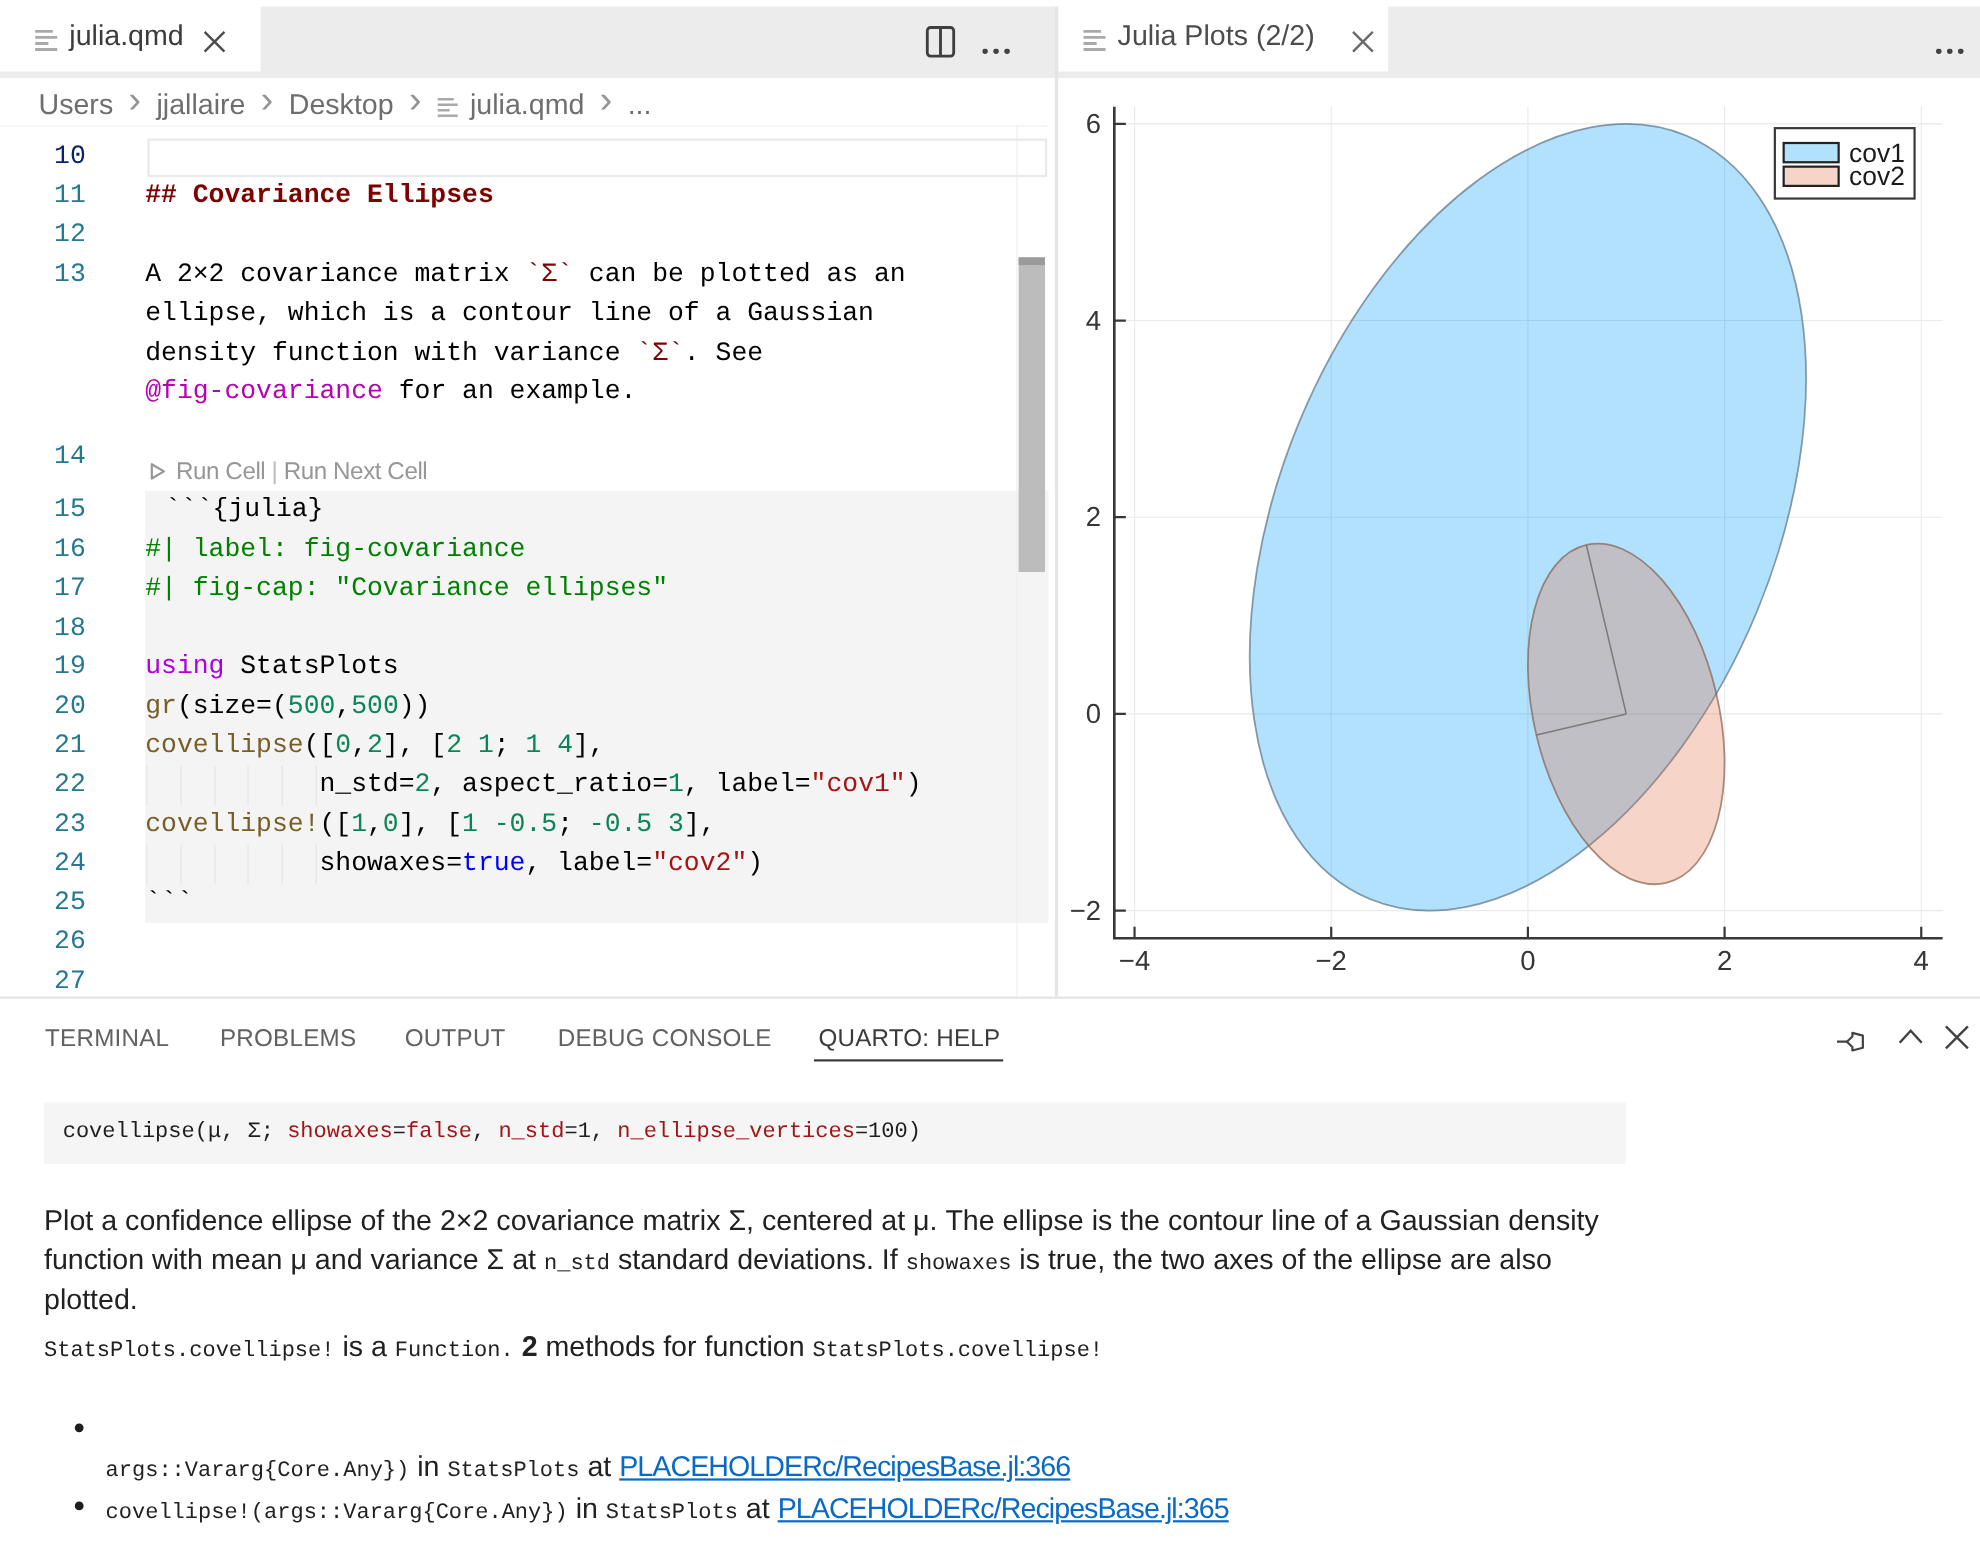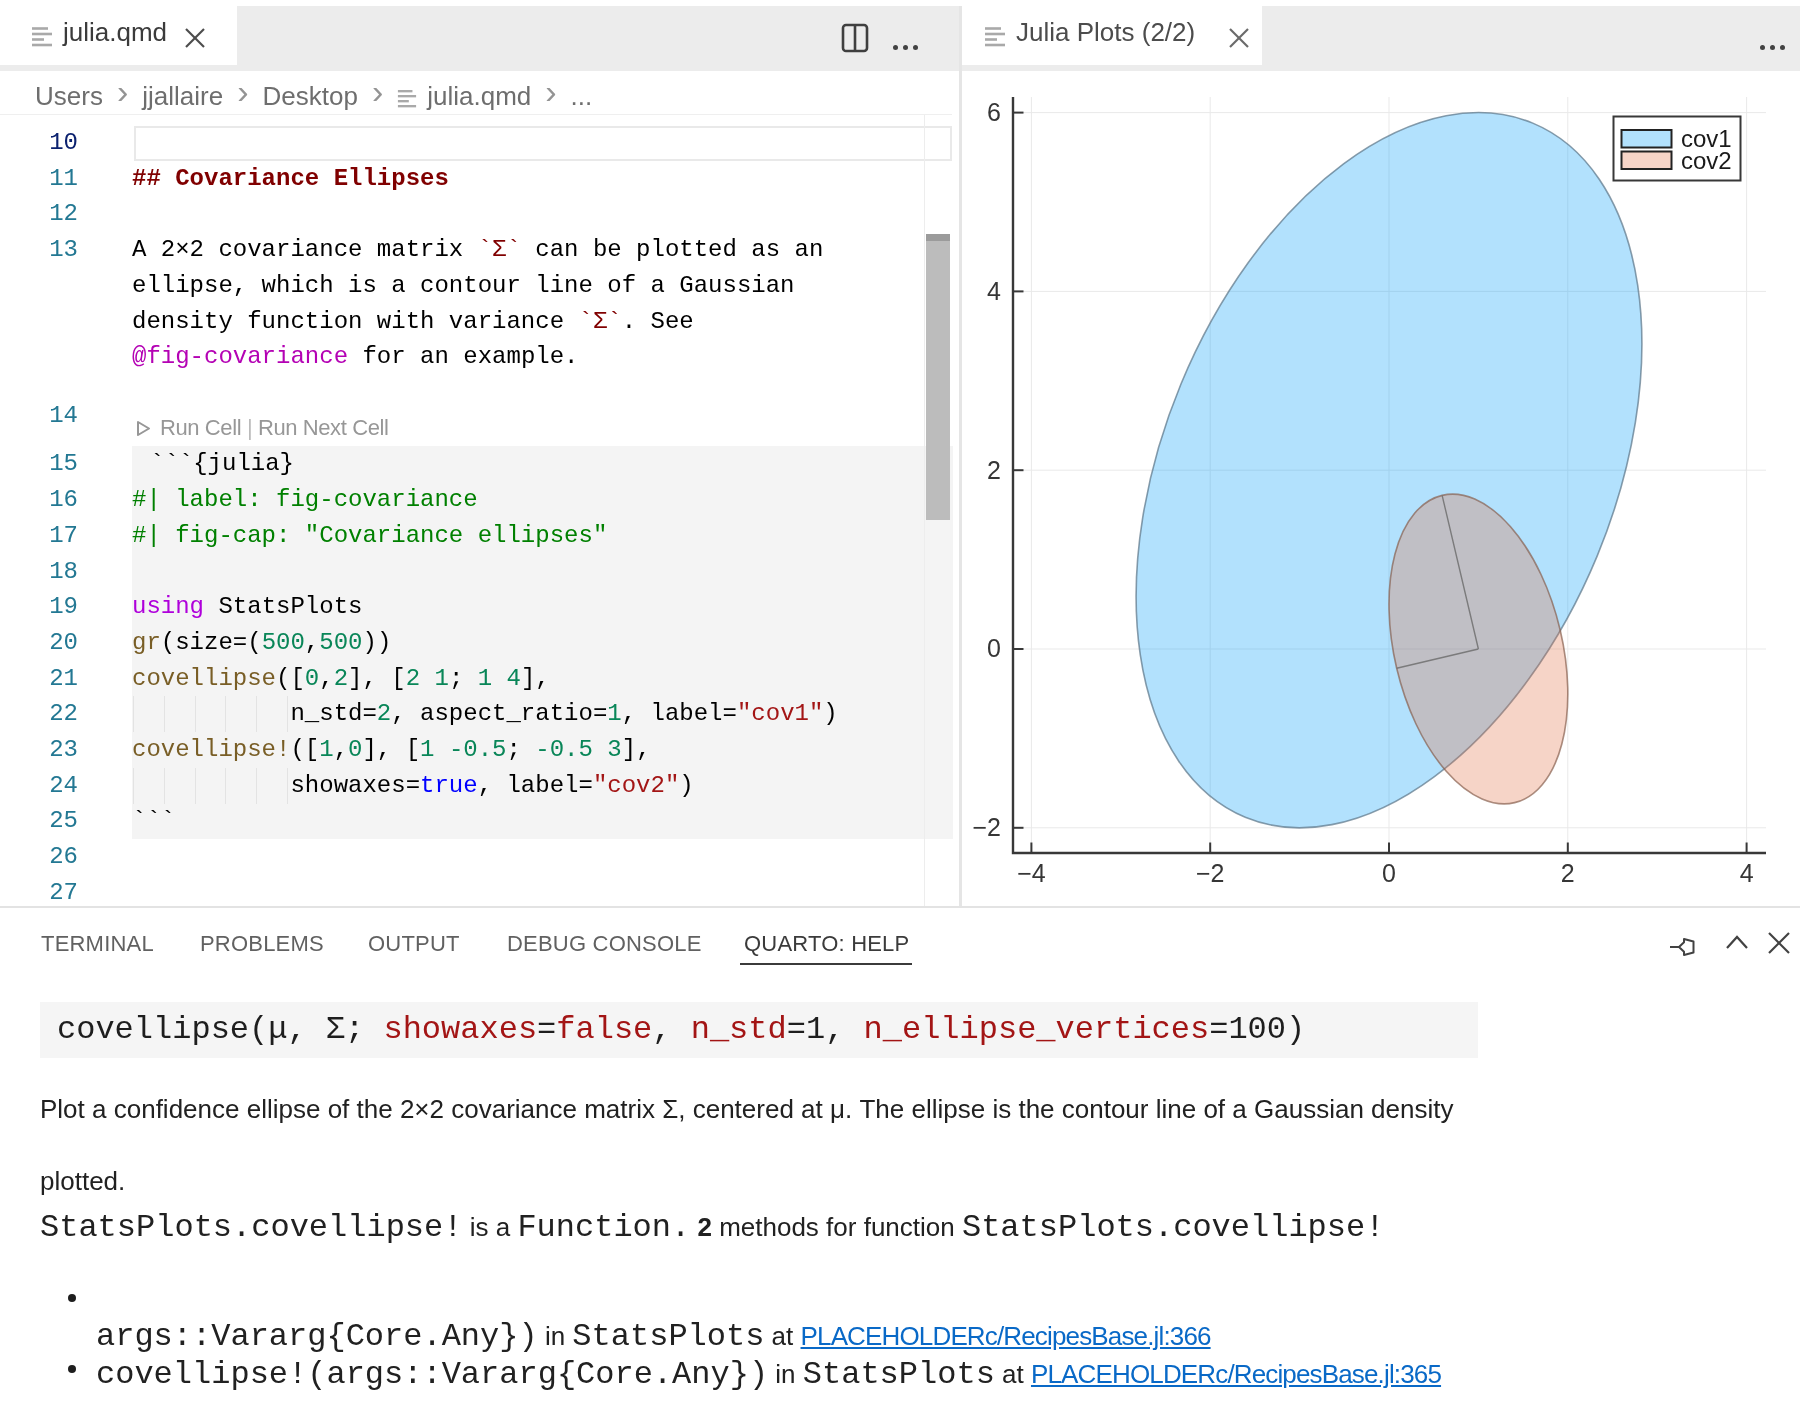--- a/index.html
+++ b/index.html
@@ -22,21 +22,21 @@
 .st{color:#A31515;}
 .bl{color:#0000FF;}
 .hd{color:#800000;font-weight:bold;}
 .sg{color:#800000;}
 .mg{color:#b402b4;}
 .guide{position:absolute;width:1px;height:36px;background:#E3E3E3;}
 
 .ptab{position:absolute;top:0;height:72px;line-height:72px;font-size:22px;color:#616161;letter-spacing:0.2px;white-space:pre;}
 .sep{display:inline-block;margin:0 14px;color:#949494;font-size:34px;transform:translateY(-2px);}
 .hp{font-size:26px;color:#212121;white-space:pre;}
-.hm{font-family:"Liberation Mono",monospace;font-size:32px;}
+.hm{font-family:"Liberation Mono",monospace;font-size:20px;}
 a.lnk{color:#0969c7;text-decoration:underline;letter-spacing:-0.85px;}
 </style>
 </head>
 <body>
 
 <div class="abs" id="tabbar"></div>
 <div class="tab" style="left:0;width:237px;"></div>
 <div class="tab" style="left:962px;width:300px;"></div>
 
 <svg class="abs" style="left:31px;top:25px;" width="22" height="22" viewBox="0 0 22 22">
@@ -245,20 +245,21 @@
   <g stroke="#424242" stroke-width="2.2">
         <line x1="2" y1="1" x2="22" y2="21"></line>
         <line x1="22" y1="1" x2="2" y2="21"></line>
       </g>
  </svg>
 
  <div class="abs" style="left:40px;top:94px;width:1438px;height:56px;background:#F5F5F5;"></div>
  <div class="abs hm" style="left:57px;top:104px;line-height:36px;white-space:pre;color:#1e1e1e;">covellipse(μ, Σ; <span class="st">showaxes</span>=<span class="st">false</span>, <span class="st">n_std</span>=1, <span class="st">n_ellipse_vertices</span>=100)</div>
 
  <div class="abs hp" style="left:40px;top:186px;">Plot a confidence ellipse of the 2×2 covariance matrix Σ, centered at μ. The ellipse is the contour line of a Gaussian density</div>
+ <div class="abs hp" style="left:40px;top:222px;">function with mean μ and variance Σ at <span class="hm">n_std</span> standard deviations. If <span class="hm">showaxes</span> is true, the two axes of the ellipse are also</div>
  <div class="abs hp" style="left:40px;top:258px;">plotted.</div>
 
  <div class="abs hp" style="left:40px;top:301px;"><span class="hm">StatsPlots.covellipse!</span> is a <span class="hm">Function.</span> <b>2</b> methods for function <span class="hm">StatsPlots.covellipse!</span></div>
 
  <div class="abs" style="left:68px;top:386px;width:8px;height:8px;border-radius:50%;background:#1e1e1e;"></div>
  <div class="abs hp" style="left:96px;top:410px;"><span class="hm">args::Vararg{Core.Any})</span> in <span class="hm">StatsPlots</span> at <a class="lnk">PLACEHOLDERc/RecipesBase.jl:366</a></div>
  <div class="abs" style="left:68px;top:457px;width:8px;height:8px;border-radius:50%;background:#1e1e1e;"></div>
  <div class="abs hp" style="left:96px;top:448px;"><span class="hm">covellipse!(args::Vararg{Core.Any})</span> in <span class="hm">StatsPlots</span> at <a class="lnk">PLACEHOLDERc/RecipesBase.jl:365</a></div>
 </div>
 

